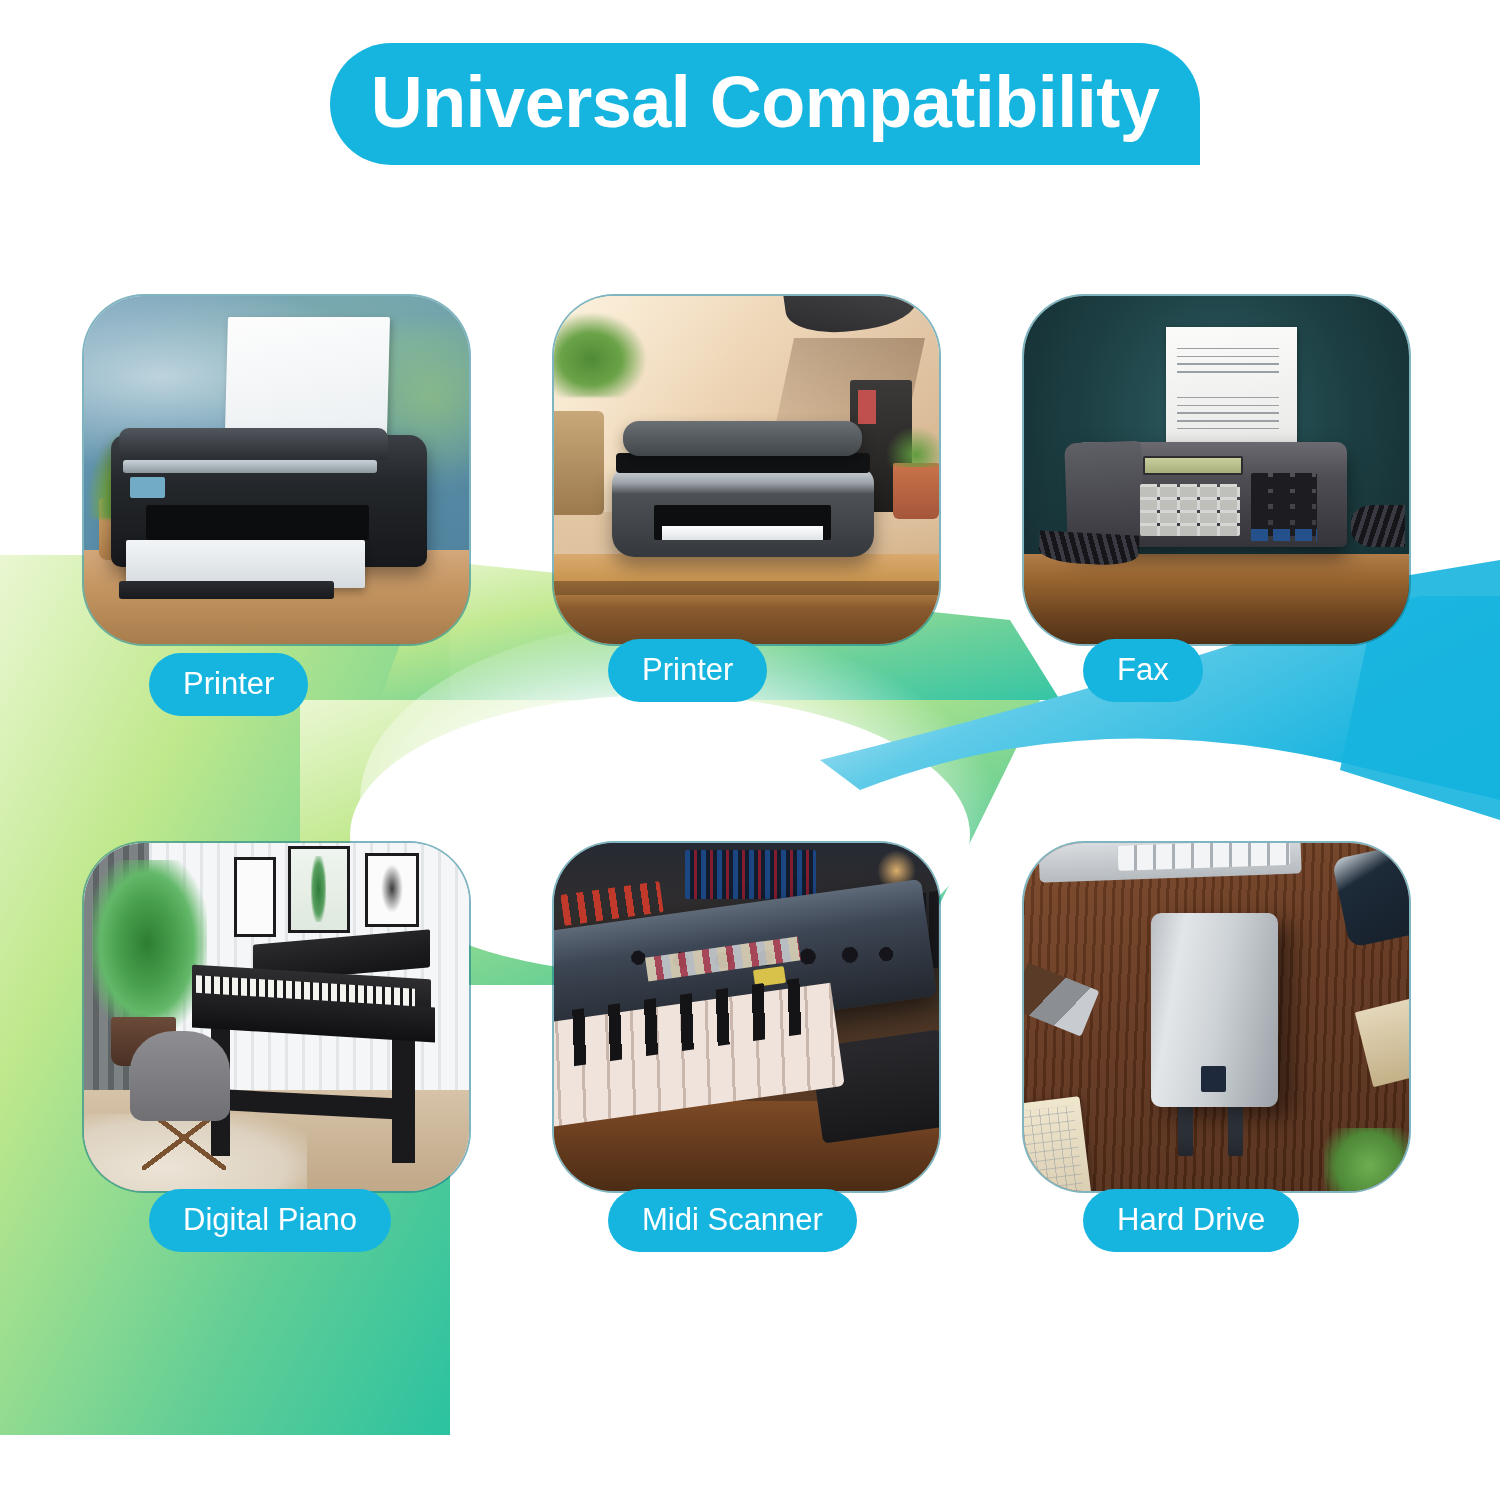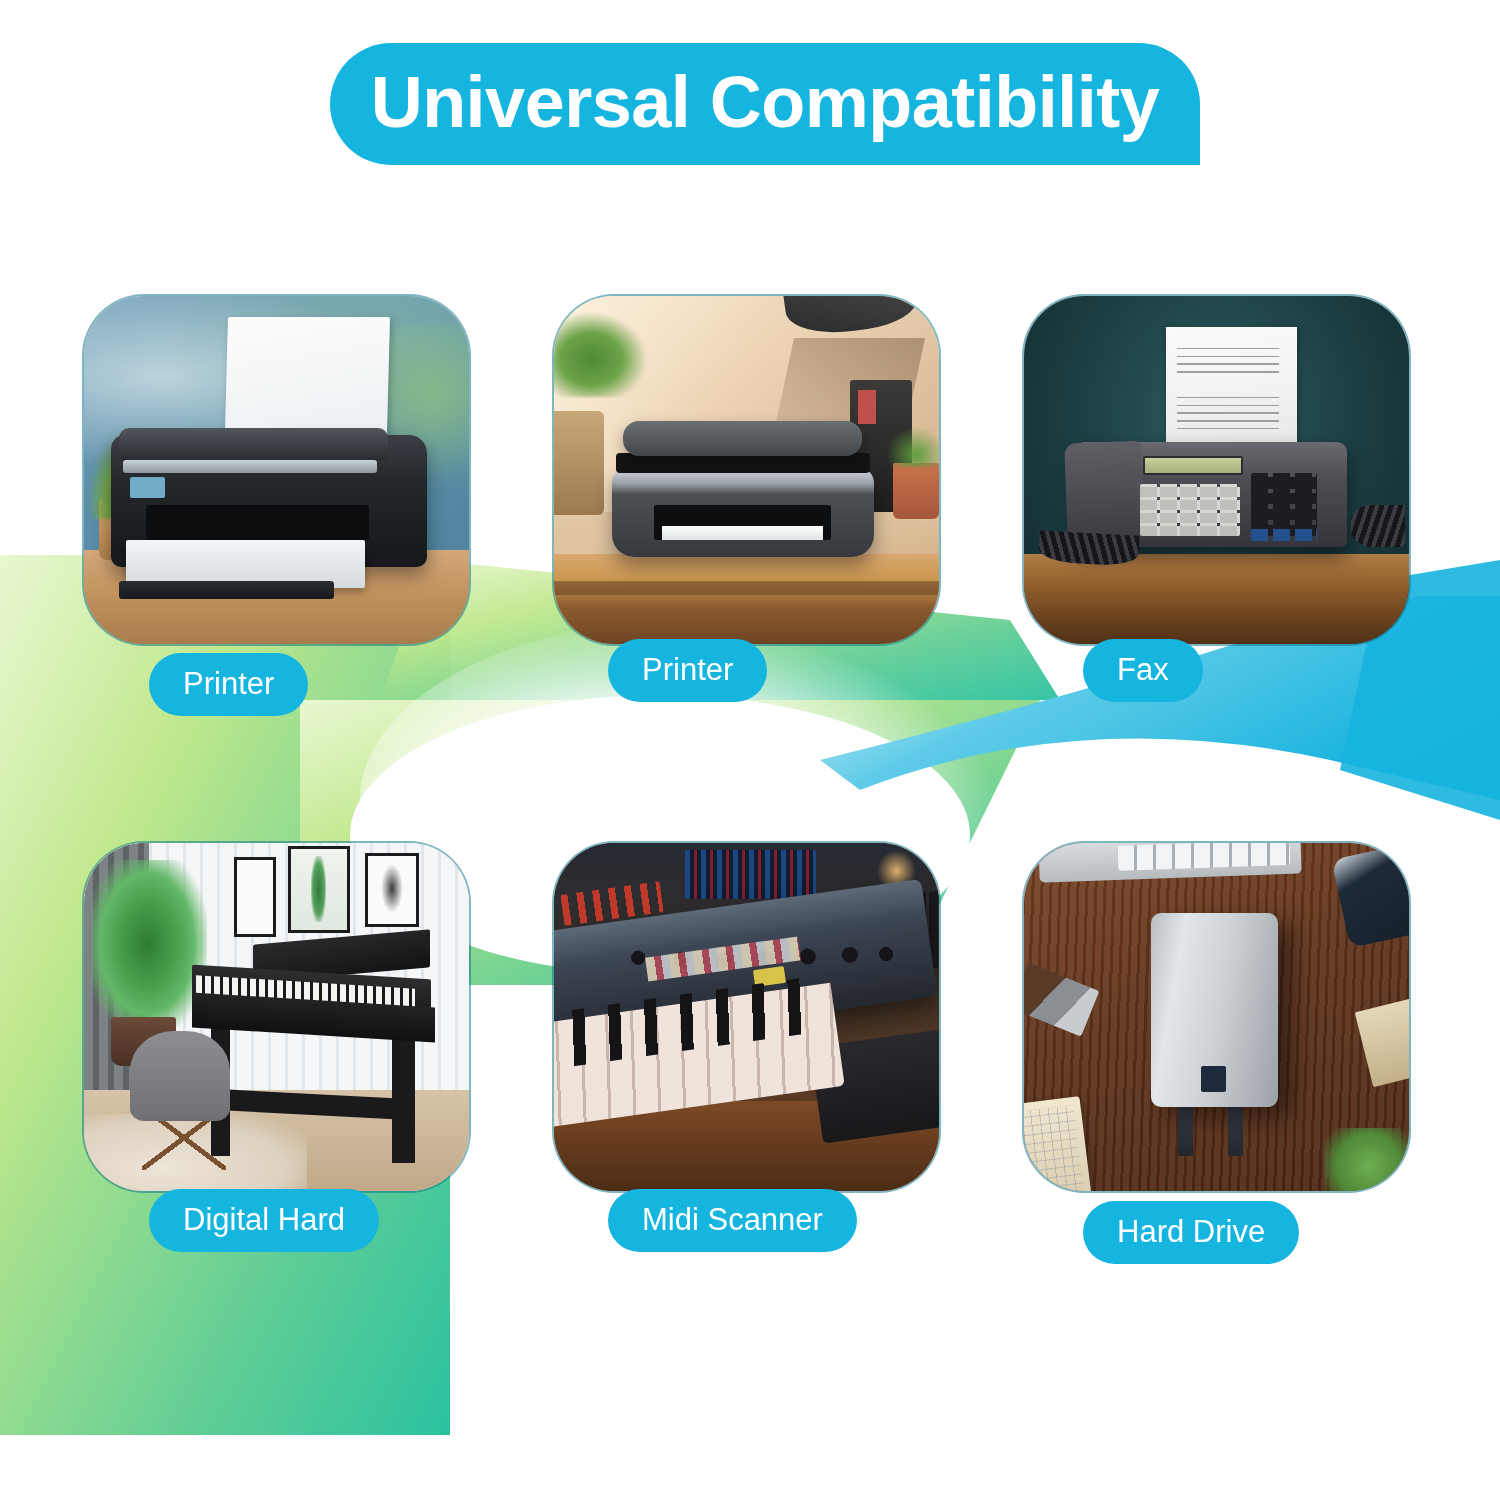--- a/index.html
+++ b/index.html
@@ -450,21 +450,21 @@
         <div class="pn-bar"></div>
       <div class="pn-top"></div>
         <div class="pn-keysbed"></div>
         <div class="pn-keys"></div>
         <div class="pn-cab"></div>
       <div class="pn-chairlegs"></div>
         <div class="pn-chair"></div>
     </div>
   </div>
   <div class="pill" style="left:149px; top:1189px;">
-    <span>Digital Hard</span>
+    <span>Digital Piano</span>
   </div>
 
   <div class="card" style="left:554px; top:843px;">
     <div class="photo sc-midi">
       <div class="md-bg"></div>
         <div class="md-rack"></div>
         <div class="md-lamp"></div>
       <div class="md-kbd"></div>
         <div class="md-desk"></div>
       <div class="md-side"></div>
@@ -489,17 +489,17 @@
       <div class="hd-pen"></div>
         <div class="hd-pad"></div>
         <div class="hd-book"></div>
       <div class="hd-succ"></div>
       <div class="hd-cab1"></div>
         <div class="hd-cab2"></div>
       <div class="hd-drive"></div>
         <div class="hd-led"></div>
     </div>
   </div>
-  <div class="pill" style="left:1083px; top:1189px;margin-top:12px;">
+  <div class="pill" style="left:1083px; top:1189px;">
     <span>Hard Drive</span>
   </div>
 
 </div>
 
 </body></html>

